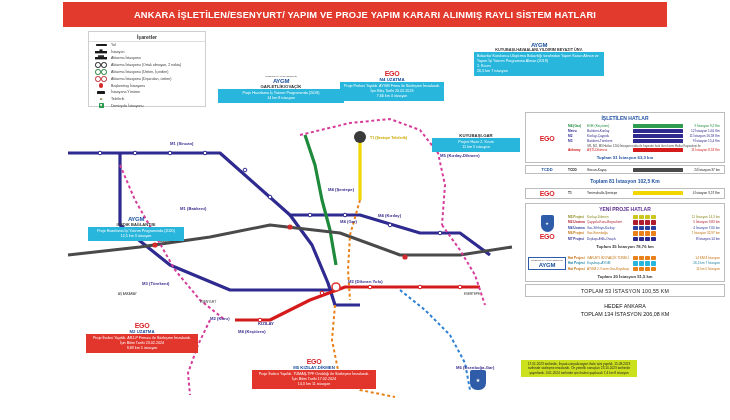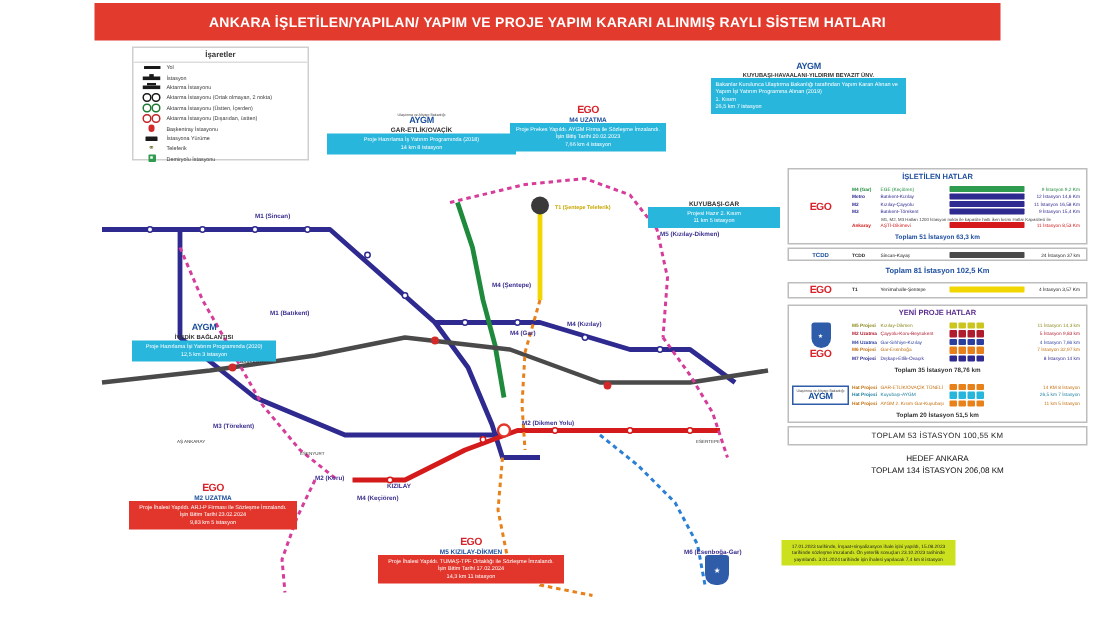--- a/index.html
+++ b/index.html
@@ -81,21 +81,21 @@
   .aygm-box{border:.5px solid #2f5ca8;padding:1px 2px;text-align:center;}
 
   .map-label{font-size:3px;fill:#333;font-family:"Liberation Sans",sans-serif;}
   .map-label-b{font-size:4.2px;fill:#3a2f8f;font-weight:bold;}
   .cablecar{font-size:3.6px;fill:#c8a800;font-weight:bold;}
 </style>
 </head>
 <body>
 
 <div class="abs" id="title-banner">
-  <div class="t">ANKARA İŞLETİLEN/YAPILAN/ YAPIM VE PROJE YAPIM KARARI ALINMIŞ RAYLI SİSTEM HATLARI</div>
+  <div class="t">ANKARA İŞLETİLEN/ESENYURT/ YAPIM VE PROJE YAPIM KARARI ALINMIŞ RAYLI SİSTEM HATLARI</div>
 </div>
 
 <div class="abs" id="legend">
   <div class="lg-title">İşaretler</div>
   <div class="lg-row">
     <span class="lg-sym">
         <span class="bar"></span>
       </span>
     <span class="lg-txt">Yol</span>
   </div>

